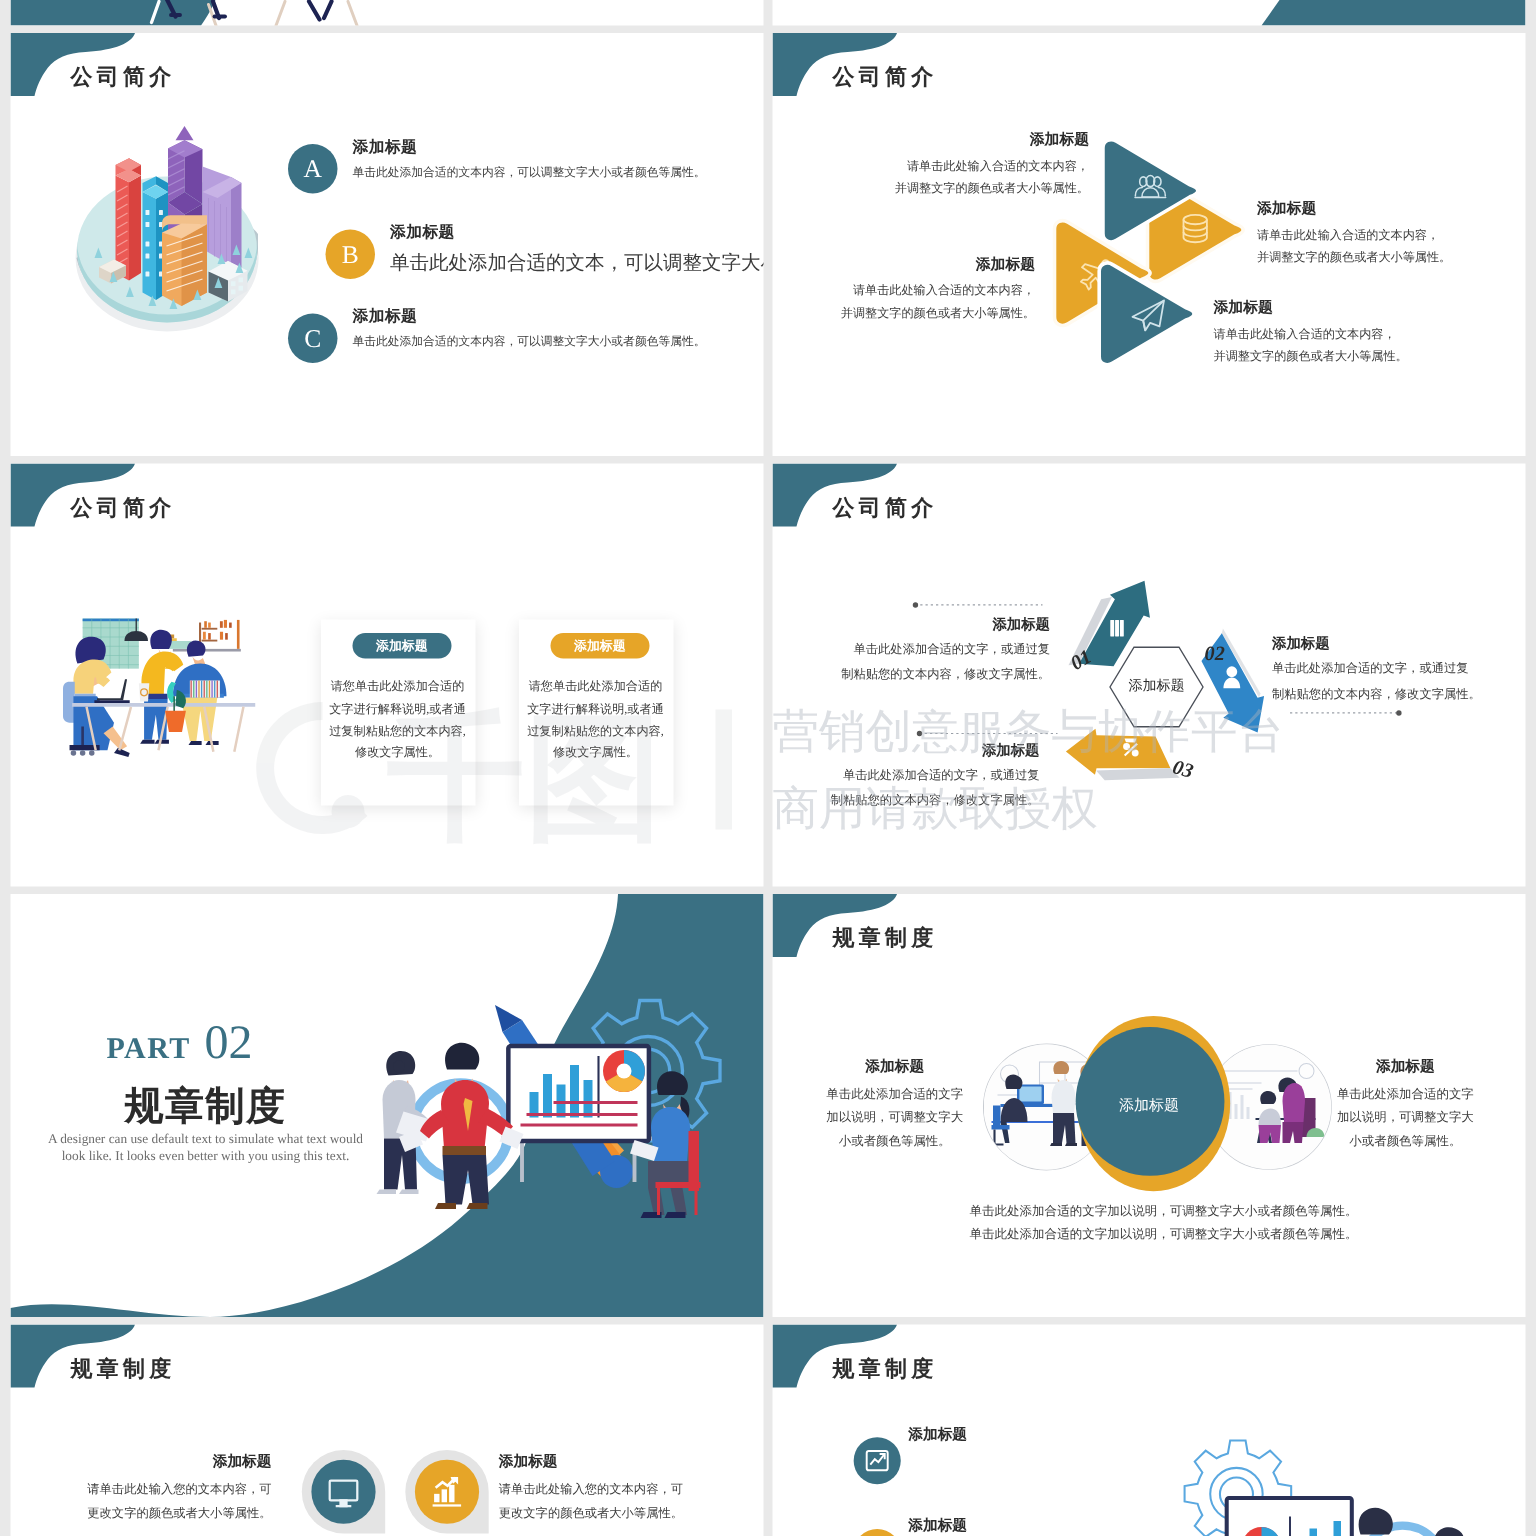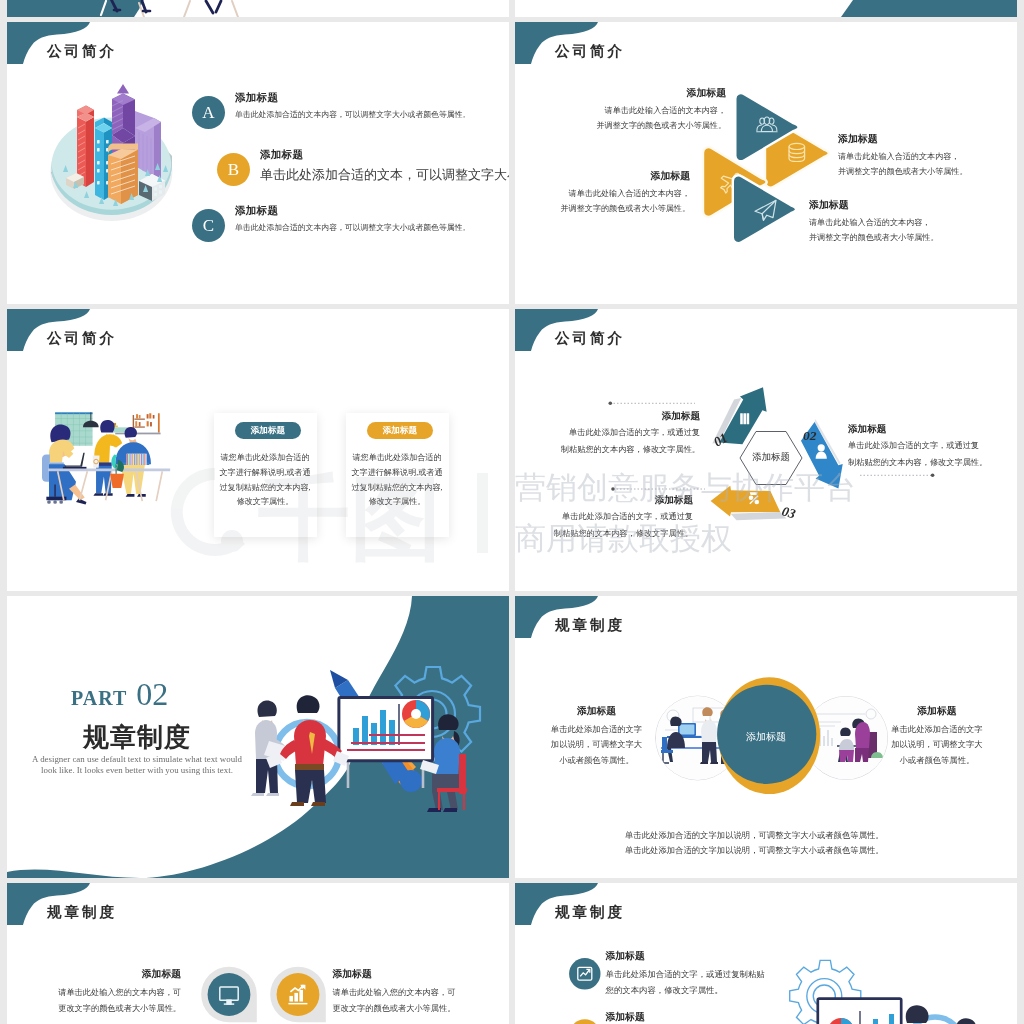--- a/index.html
+++ b/index.html
@@ -633,21 +633,21 @@
       </div>
     </div>
     <div class="abs" style="left:359.4px;top:109px;width:125px;text-align:center;">
       <div class="ttl" style="font-size:9.8px;">添加标题</div>
       <div style="font-size:8.3px;color:#3b3b3b;line-height:15.3px;margin-top:4px;">
         <div>单击此处添加合适的文字</div>
         <div>加以说明，可调整文字大</div>
         <div>小或者颜色等属性。</div>
       </div>
     </div>
-    <div class="abs" style="left:110px;top:203.5px;width:280px;text-align:left;font-size:8.35px;color:#3b3b3b;line-height:15.3px;white-space:nowrap;margin-top:28px;">
+    <div class="abs" style="left:110px;top:203.5px;width:280px;text-align:right;font-size:8.35px;color:#3b3b3b;line-height:15.3px;white-space:nowrap;">
       <div>单击此处添加合适的文字加以说明，可调整文字大小或者颜色等属性。</div>
       <div>单击此处添加合适的文字加以说明，可调整文字大小或者颜色等属性。</div>
     </div>
   </div>
 </div>
 
 <div class="row">
 
   <div class="slide">
     <svg class="abs" style="left:0;top:0" width="140" height="60" viewBox="0 0 140 60">
@@ -738,24 +738,20 @@
         <g>
           <path d="M442 150 c-4 -12 6 -17 13 -14 c8 3 7 11 4 14 z" fill="#2a2f45"></path>
           <path d="M446 155 c3 4 9 4 11 0 l2 6 l-11 4 z" fill="#eeb596"></path>
           <path d="M437 170 c0 -9 7 -14 14 -14 c7 0 14 5 14 14 l-2 27 h-24z" fill="#3a7fd0"></path>
         </g>
       </g>
     </svg>
 
     <div class="abs" style="left:90.5px;top:67px;width:280px;">
       <div class="ttl" style="font-size:9.8px;">添加标题</div>
-      <div style="font-size:8.4px;color:#3b3b3b;line-height:15.5px;margin-top:4px;">
-        <div>单击此处添加合适的文字，或通过复制粘贴</div>
-        <div>您的文本内容，修改文字属性。</div>
-      </div>
     </div>
     <div class="abs" style="left:90.5px;top:128px;width:280px;">
       <div class="ttl" style="font-size:9.8px;">添加标题</div>
     </div>
   </div>
 </div>
 </div>
 
 <div class="wmwrap">
   <svg width="1024" height="1024" viewBox="0 0 1024 1024">

